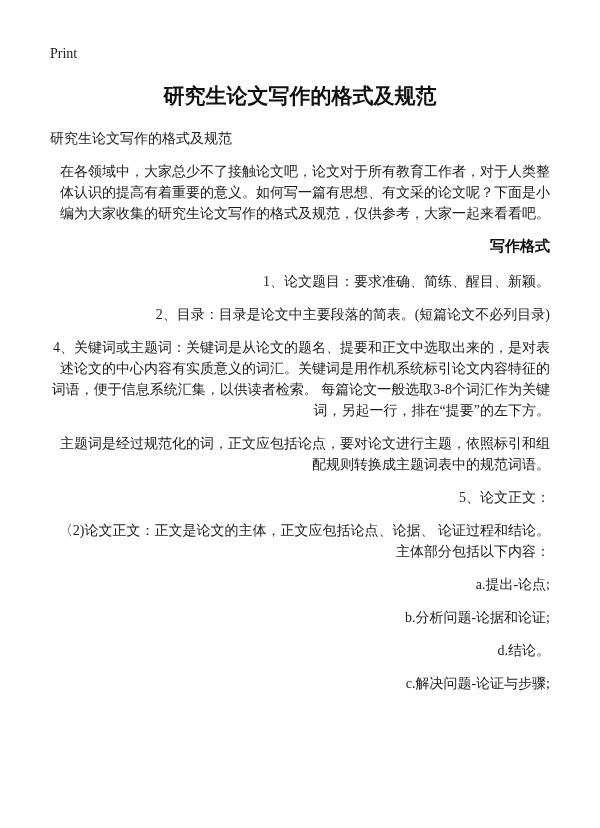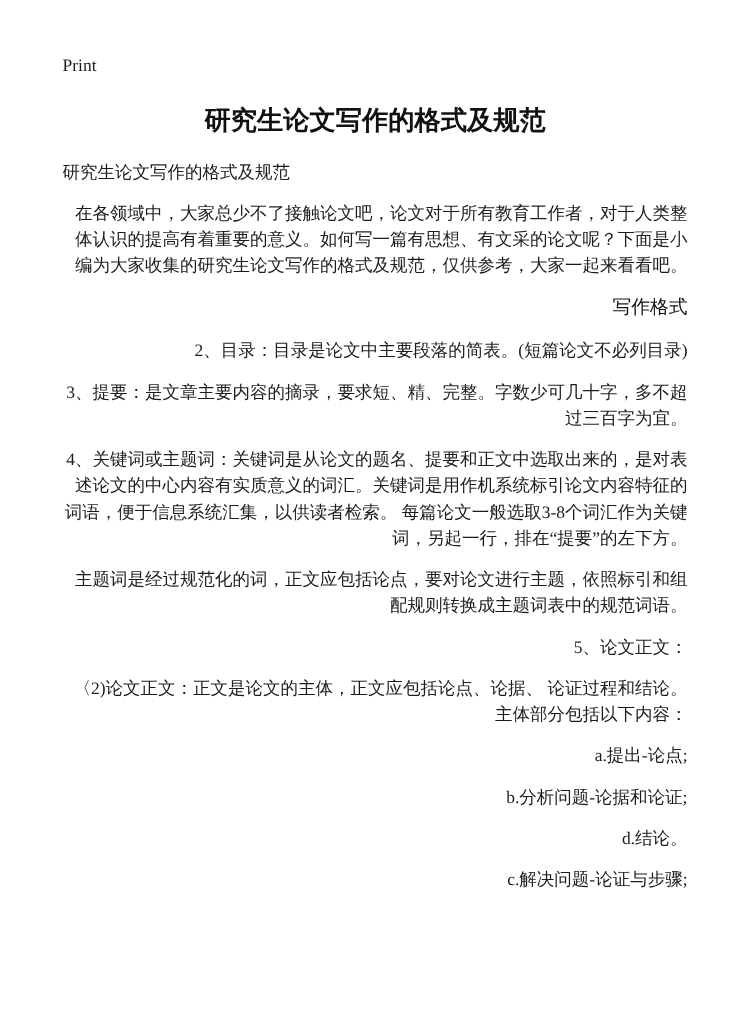--- a/index.html
+++ b/index.html
@@ -41,42 +41,42 @@
     margin: 0 0 12px 0;
   }
   .para {
     font-size: 14px;
     line-height: 21px;
     margin: 0 0 12px 0;
     text-align: right;
     word-break: break-all;
   }
   .para.bold {
-    font-weight: normal;
+    font-weight: bold;
     font-size: 15px;
     margin-top: 2px;
     margin-bottom: 14px;
     color: #111111;
   }
 </style>
 </head>
 <body>
 
 <div class="page">
 
   <p class="print-label">Print</p>
 
   <h1 class="page-title">研究生论文写作的格式及规范</h1>
 
   <p class="subtitle">研究生论文写作的格式及规范</p>
 
   <p class="para">在各领域中，大家总少不了接触论文吧，论文对于所有教育工作者，对于人类整体认识的提高有着重要的意义。如何写一篇有思想、有文采的论文呢？下面是小编为大家收集的研究生论文写作的格式及规范，仅供参考，大家一起来看看吧。</p>
   <p class="para bold">写作格式</p>
+  <p class="para">1、论文题目：要求准确、简练、醒目、新颖。</p>
   <p class="para">2、目录：目录是论文中主要段落的简表。(短篇论文不必列目录)</p>
-  <p class="para">3、提要：是文章主要内容的摘录，要求短、精、完整。字数少可几十字，多不超过三百字为宜。</p>
   <p class="para">4、关键词或主题词：关键词是从论文的题名、提要和正文中选取出来的，是对表述论文的中心内容有实质意义的词汇。关键词是用作机系统标引论文内容特征的词语，便于信息系统汇集，以供读者检索。 每篇论文一般选取3-8个词汇作为关键词，另起一行，排在“提要”的左下方。</p>
   <p class="para">主题词是经过规范化的词，正文应包括论点，要对论文进行主题，依照标引和组配规则转换成主题词表中的规范词语。</p>
   <p class="para">5、论文正文：</p>
   <p class="para">〈2)论文正文：正文是论文的主体，正文应包括论点、论据、 论证过程和结论。主体部分包括以下内容：</p>
   <p class="para">a.提出-论点;</p>
   <p class="para">b.分析问题-论据和论证;</p>
   <p class="para">d.结论。</p>
   <p class="para">c.解决问题-论证与步骤;</p>
 
 </div>

